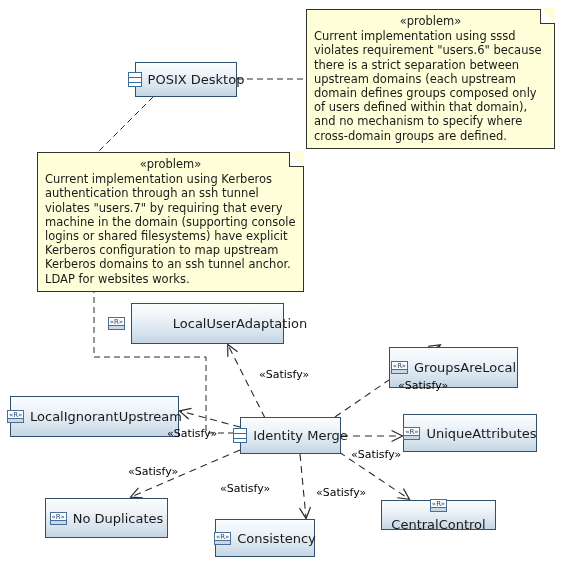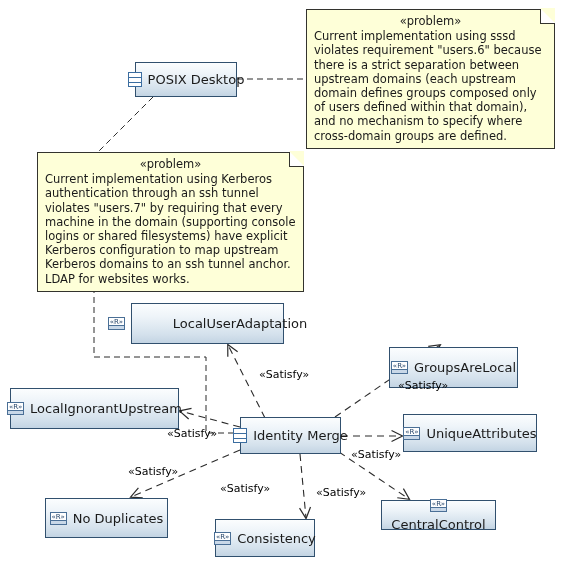--- a/index.html
+++ b/index.html
@@ -187,21 +187,21 @@
   <div class="node" style="left:131px; top:303px; width:153px; height:41px;gap:48px;">
     <span class="icon-req"></span>
     <span class="label">LocalUserAdaptation</span>
   </div>
 
   <div class="node" style="left:389px; top:303px; width:129px; height:41px;margin-top:44px;">
     <span class="icon-req"></span>
     <span class="label">GroupsAreLocal</span>
   </div>
 
-  <div class="node" style="left:10px; top:388px; width:169px; height:41px;">
+  <div class="node" style="left:10px; top:396px; width:169px; height:41px;">
     <span class="icon-req"></span>
     <span class="label">LocalIgnorantUpstream</span>
   </div>
 
   <div class="node" style="left:45px; top:498px; width:123px; height:40px;">
     <span class="icon-req"></span>
     <span class="label">No Duplicates</span>
   </div>
 
   <div class="node" style="left:403px; top:414px; width:134px; height:38px;">

